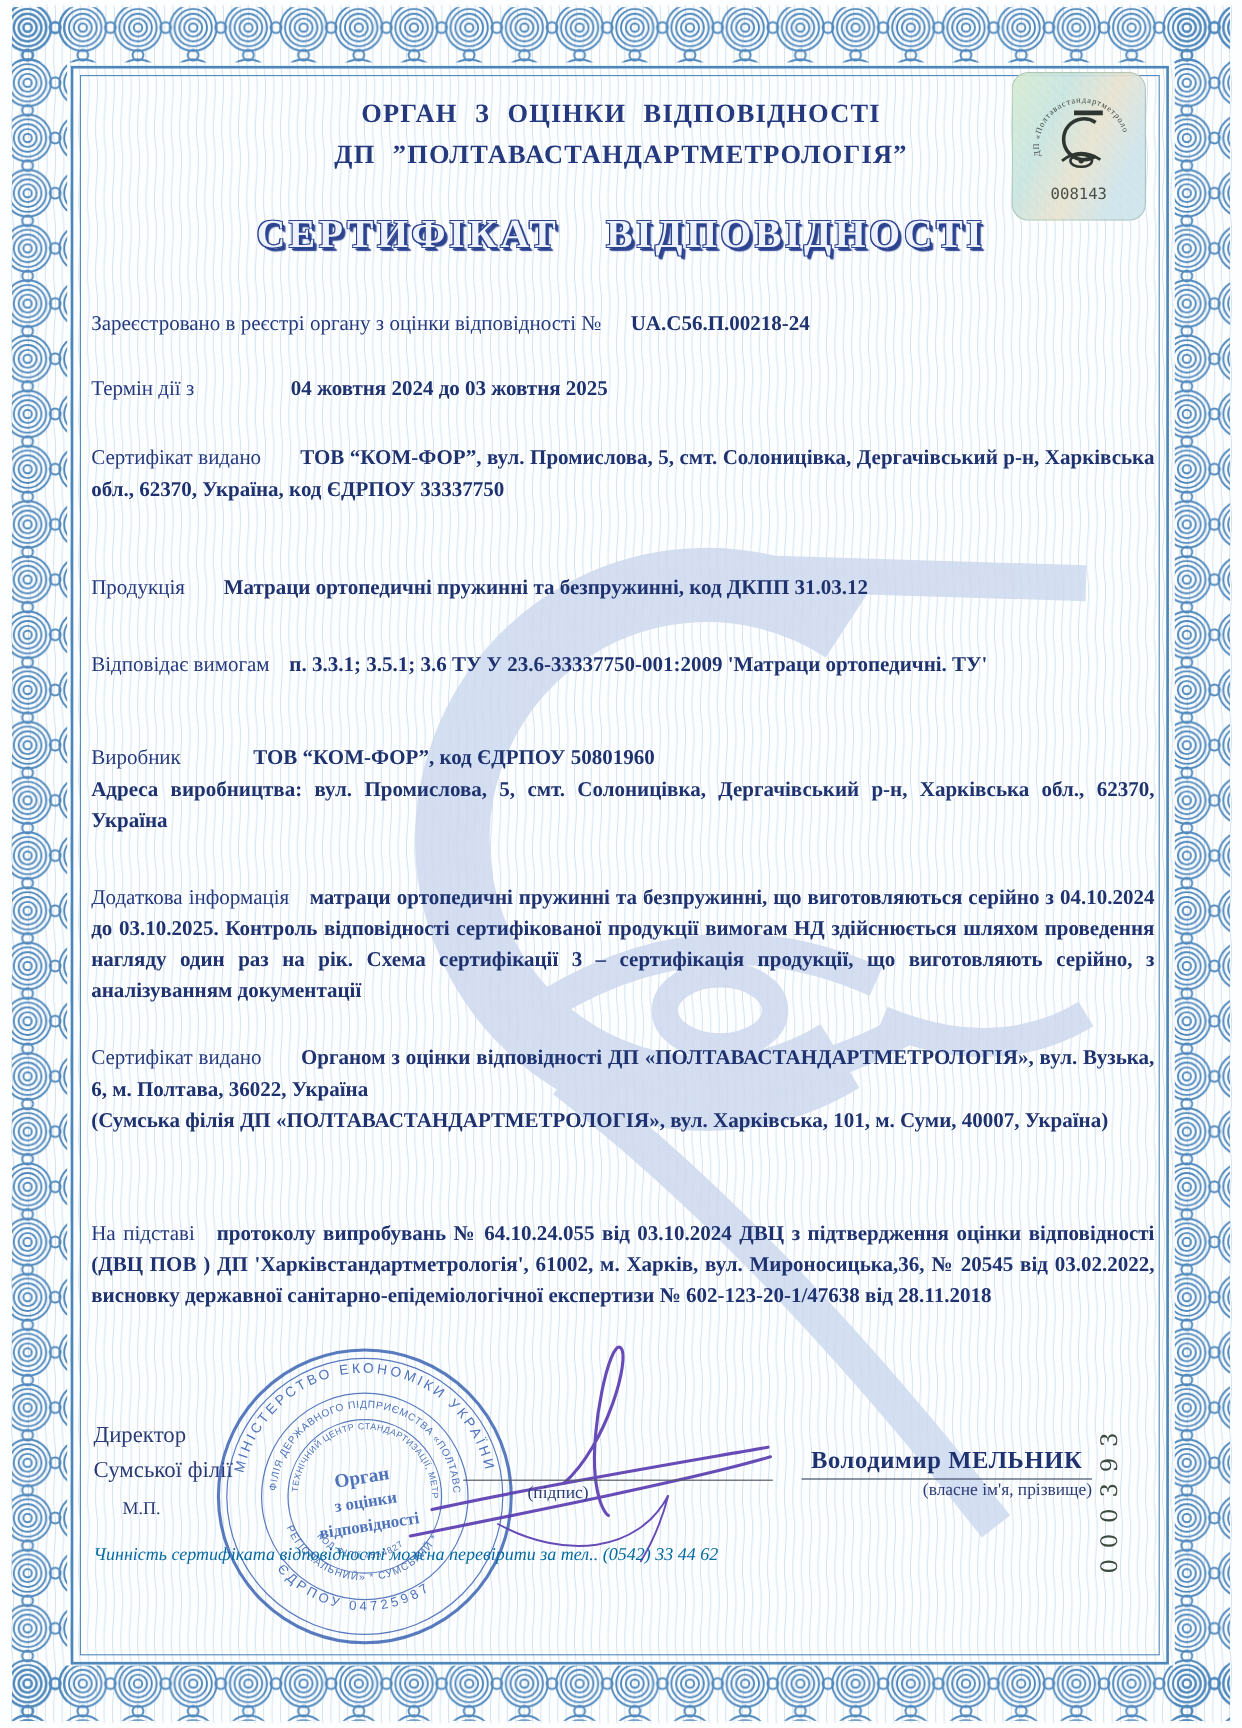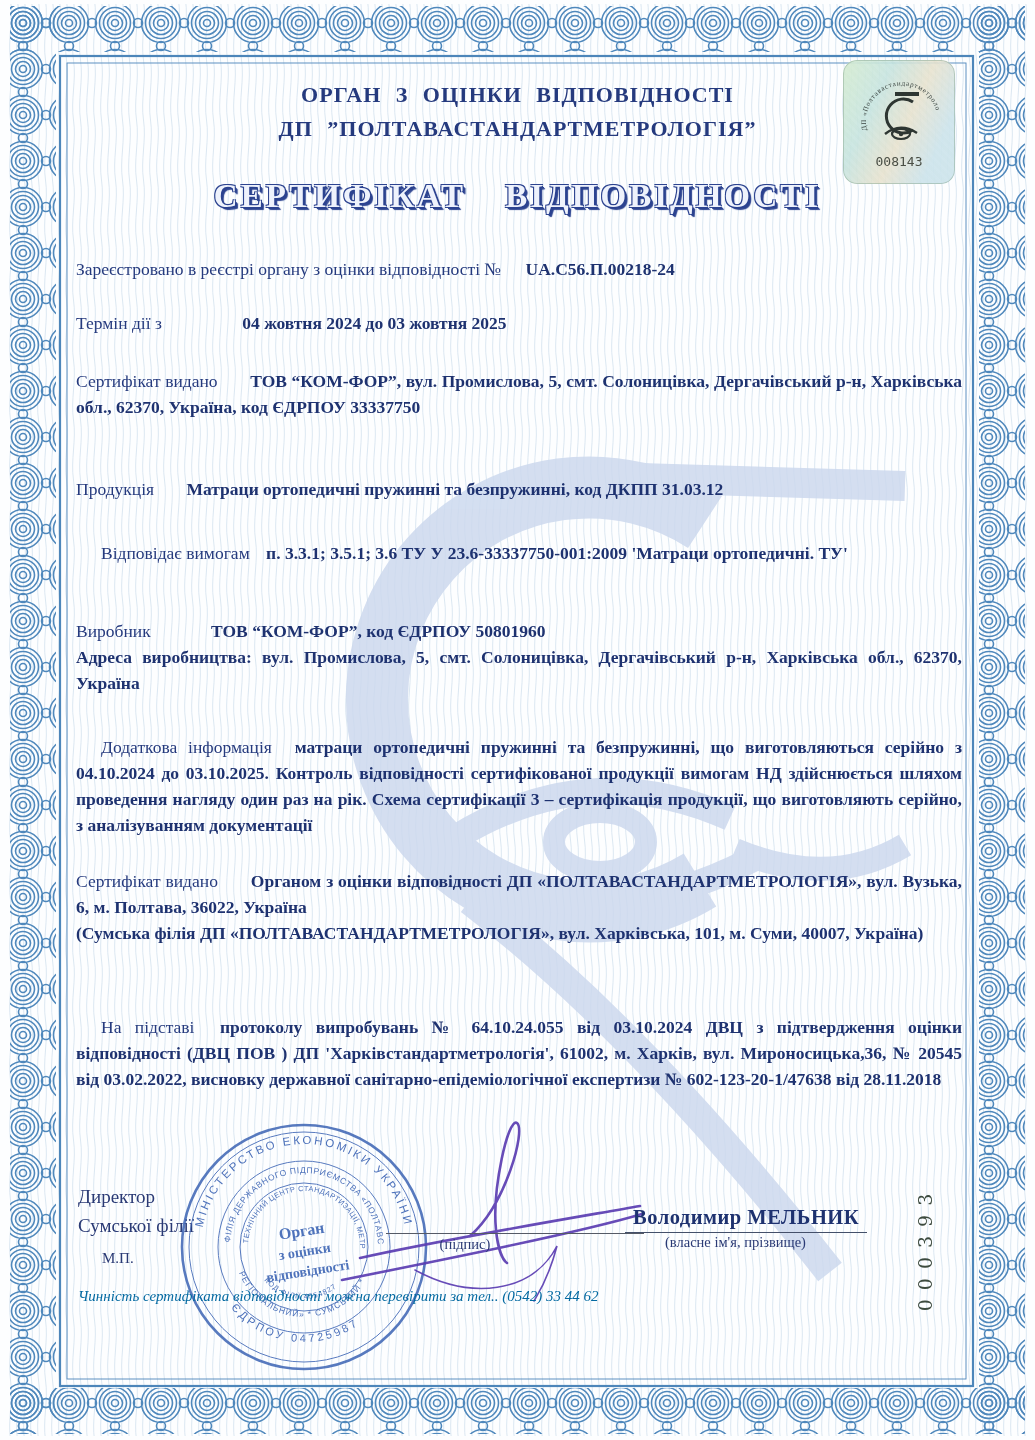--- a/index.html
+++ b/index.html
@@ -22,27 +22,27 @@
     left:70px;width:895px;text-align:center;
     font-size:33px;font-weight:bold;letter-spacing:3px;word-spacing:28px;
     color:#eef2fc;
     text-shadow:-1px -1px 0 #2c4390,1px -1px 0 #2c4390,-1px 1px 0 #2c4390,
                  1px 1px 0 #2c4390,2px 2px 0 #2c4390,3px 3px 1px #2c4390;
   }
   .fld{left:76px;width:886px;font-size:17.5px;line-height:26px;}
   .just{text-align:justify;}
   .lbl{color:#253a7e;}
   .val{font-weight:bold;color:#1e3270;}
-  .g12{margin-right:12px;margin-left:25px;} .g20{margin-right:20px;} .g28{margin-right:28px;}
+  .g12{margin-right:12px;} .g20{margin-right:20px;} .g28{margin-right:28px;}
   .g48{margin-right:76px;} .g56{margin-right:56px;}
   .director{left:78px;top:1182px;font-size:19px;line-height:29px;color:#2a3a75;}
   .mp{font-size:15px;margin-left:24px;margin-top:4px;}
   .signline{left:386px;top:1233px;width:258px;border-top:1.3px solid #555a66;}
   .signcap{left:400px;top:1236px;width:130px;text-align:center;font-size:14.5px;color:#2a3a75;}
-  .nameblock{left:625px;top:1206px;width:285px;text-align:left;}
+  .nameblock{left:625px;top:1206px;width:285px;text-align:right;}
   .name{font-size:20.5px;font-weight:bold;color:#1e3270;letter-spacing:.5px;
         border-bottom:1.6px solid #44506a;padding:0 8px 3px 8px;display:inline-block;}
   .namecap{font-size:14.5px;color:#2a3a75;margin-top:1px;padding-left:40px;}
   .footer{left:78px;top:1288px;width:640px;font-style:italic;font-size:15px;color:#0369a1;}
   .serial{
     left:868px;top:1228px;width:132px;height:40px;
     transform:rotate(-90deg);
     font-family:"DejaVu Serif",serif;
     font-size:19px;letter-spacing:9px;color:#3c4a3e;text-align:center;
   }

